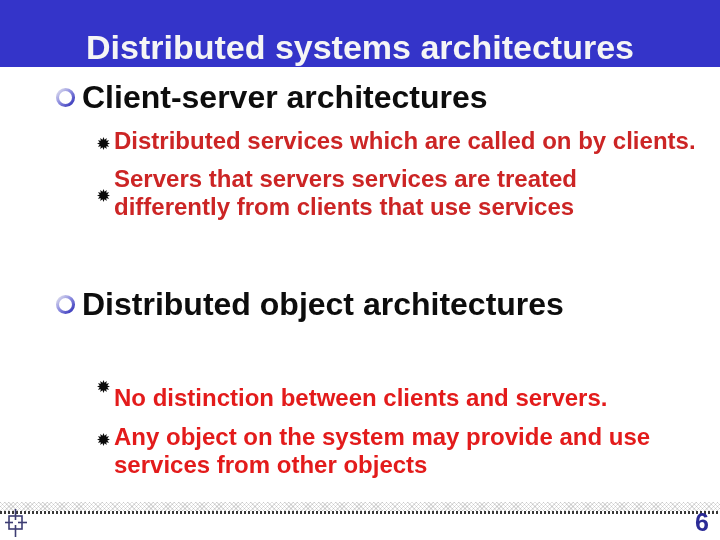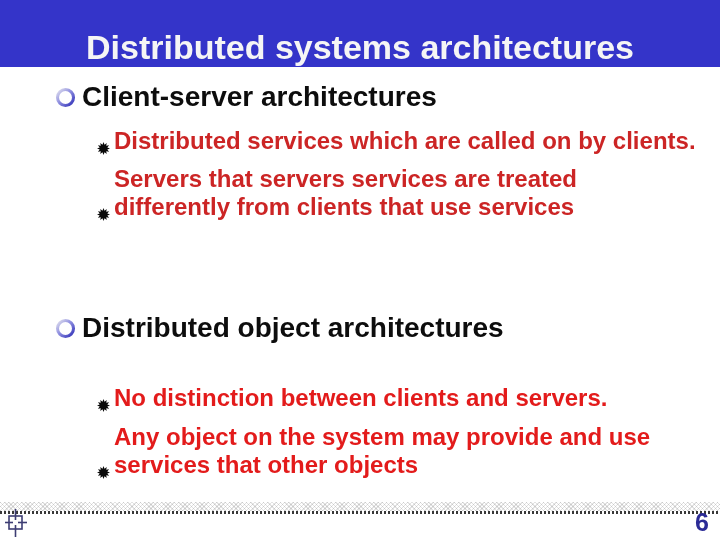--- a/index.html
+++ b/index.html
@@ -16,24 +16,24 @@
   }
   .titlebar h1 {
     margin:0; padding-top:7px;
     color:var(--title-text, #f5f5f5);
     font-size:34px; font-weight:700; letter-spacing:0px; white-space:nowrap;
   }
   .row { position:absolute; display:flex; }
   .hrow { left:55px; gap:6px; align-items:center; }
   .htxt {
     color:var(--heading-text, #0d0d0d);
-    font-size:28px; line-height:32px; white-space:nowrap;
+    font-size:32px; line-height:32px; white-space:nowrap;
   }
   .ring { flex:0 0 auto; }
-  .irow { left:97px; gap:4px; align-items:flex-end; }
+  .irow { left:97px; gap:4px; align-items:center; }
   .star {
     flex:0 0 auto;
     width:13px; height:13px; margin-top:5px;
     background:var(--star-bullet, #0a0a0a);
     clip-path:polygon(100% 50%,79% 42%,93% 25%,71% 29%,75% 7%,58% 21%,50% 0%,
                       42% 21%,25% 7%,29% 29%,7% 25%,21% 42%,0% 50%,21% 58%,
                       7% 75%,29% 71%,25% 93%,42% 79%,50% 100%,58% 79%,75% 93%,
                       71% 71%,93% 75%,79% 58%);
   }
   .itxt { font-size:24px; line-height:28px; white-space:pre-line; }
@@ -92,36 +92,36 @@
       <span class="star"></span>
       <span class="itxt">Distributed services which are called on by clients.</span>
     </div>
 
     <div class="row irow c1" style="top:165px">
       <span class="star"></span>
       <span class="itxt">Servers that servers services are treated
 differently from clients that use services</span>
     </div>
 
-    <div class="row hrow" style="top:312px">
+    <div class="row hrow" style="top:288px">
       <svg class="ring" width="21" height="21" viewBox="0 0 22 22">
         <circle cx="11" cy="11" r="8.4" fill="none" stroke="url(#ringGrad)" stroke-width="3.2"></circle>
       </svg>
       <span class="htxt">Distributed object architectures</span>
     </div>
 
     <div class="row irow c2" style="top:356px">
       <span class="star"></span>
       <span class="itxt">No distinction between clients and servers.</span>
     </div>
 
     <div class="row irow c2" style="top:395px">
       <span class="star"></span>
       <span class="itxt">Any object on the system may provide and use
-services that other objects</span>
+services from other objects</span>
     </div>
 
   </main>
 
   <footer>
     <div class="hatch"></div>
     <div class="dotline"></div>
     <svg class="crosshair" width="24" height="31" viewBox="0 0 24 31">
       <rect x="5" y="9" width="13" height="13"></rect>
       <line x1="11.5" y1="2" x2="11.5" y2="13"></line>

